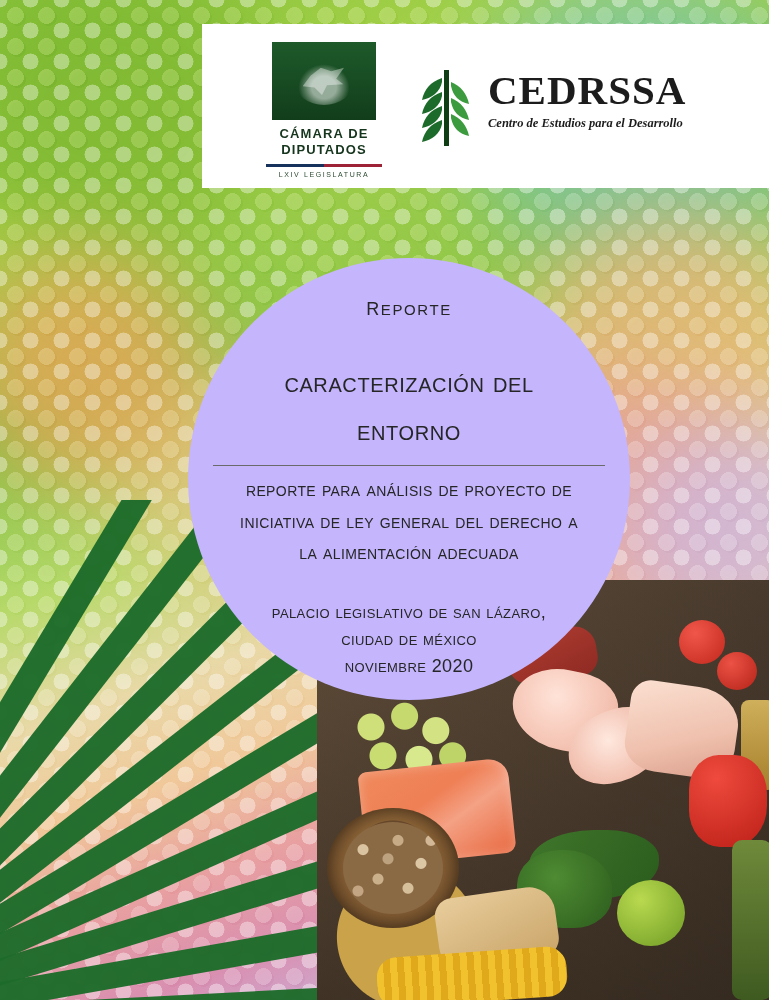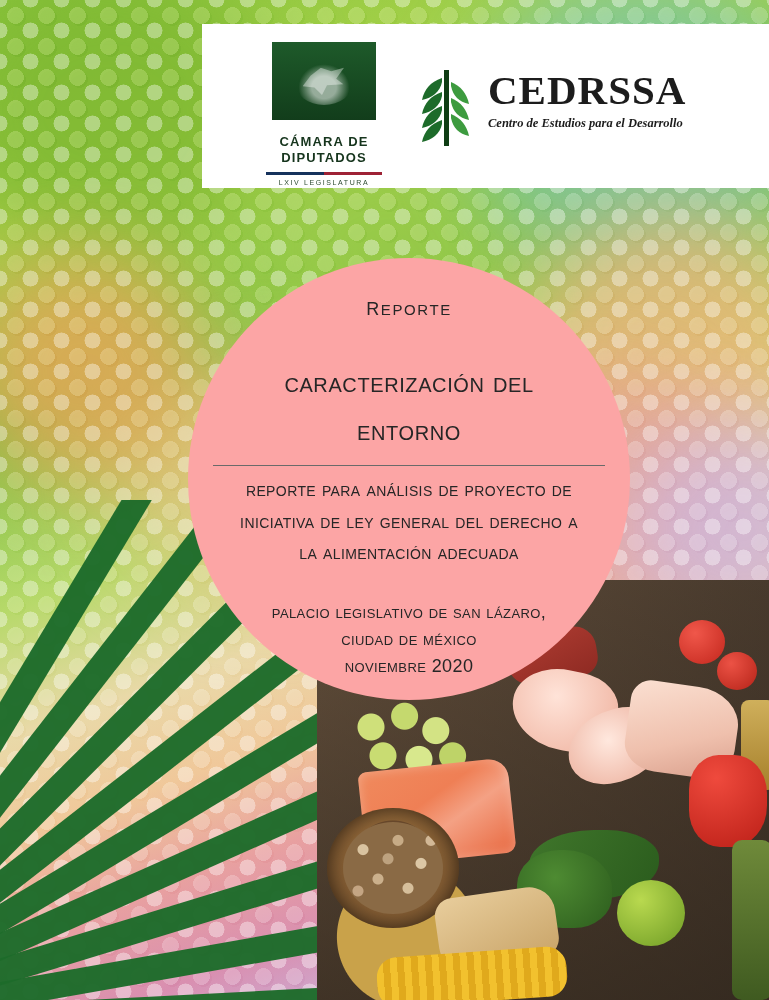--- a/index.html
+++ b/index.html
@@ -206,21 +206,21 @@
     width: 44px; height: 30px;
     transform: translate(-50%,-50%) rotate(-10deg);
     background: rgba(255,255,255,.38);
     clip-path: polygon(0% 55%, 22% 25%, 48% 5%, 70% 22%, 100% 18%, 78% 50%, 92% 72%, 55% 66%, 40% 95%, 26% 66%);
   }
   .dip-text1 {
     font-size: 13px;
     letter-spacing: 1.1px;
     font-weight: bold;
     color: #16351d;
-    margin-top: 14px;
+    margin-top: 6px;
     line-height: 1.25;
   }
   .dip-rule {
     width: 116px;
     height: 3px;
     margin: 5px auto 0;
     background: linear-gradient(90deg, #16325c 0 50%, #9e2235 50% 100%);
   }
   .dip-text2 {
     font-size: 7px;
@@ -264,21 +264,21 @@
   }
 
   
   .circle {
     position: absolute;
     left: 188px;
     top: 258px;
     width: 442px;
     height: 442px;
     border-radius: 50%;
-    background: #fca5a5;
+    background: #c4b5fd;
     color: #262626;
     text-align: center;
   }
   .circ-inner {
     position: absolute;
     left: 0; right: 0;
     top: 34px;
   }
   .reporte {
     font-size: 21px;

